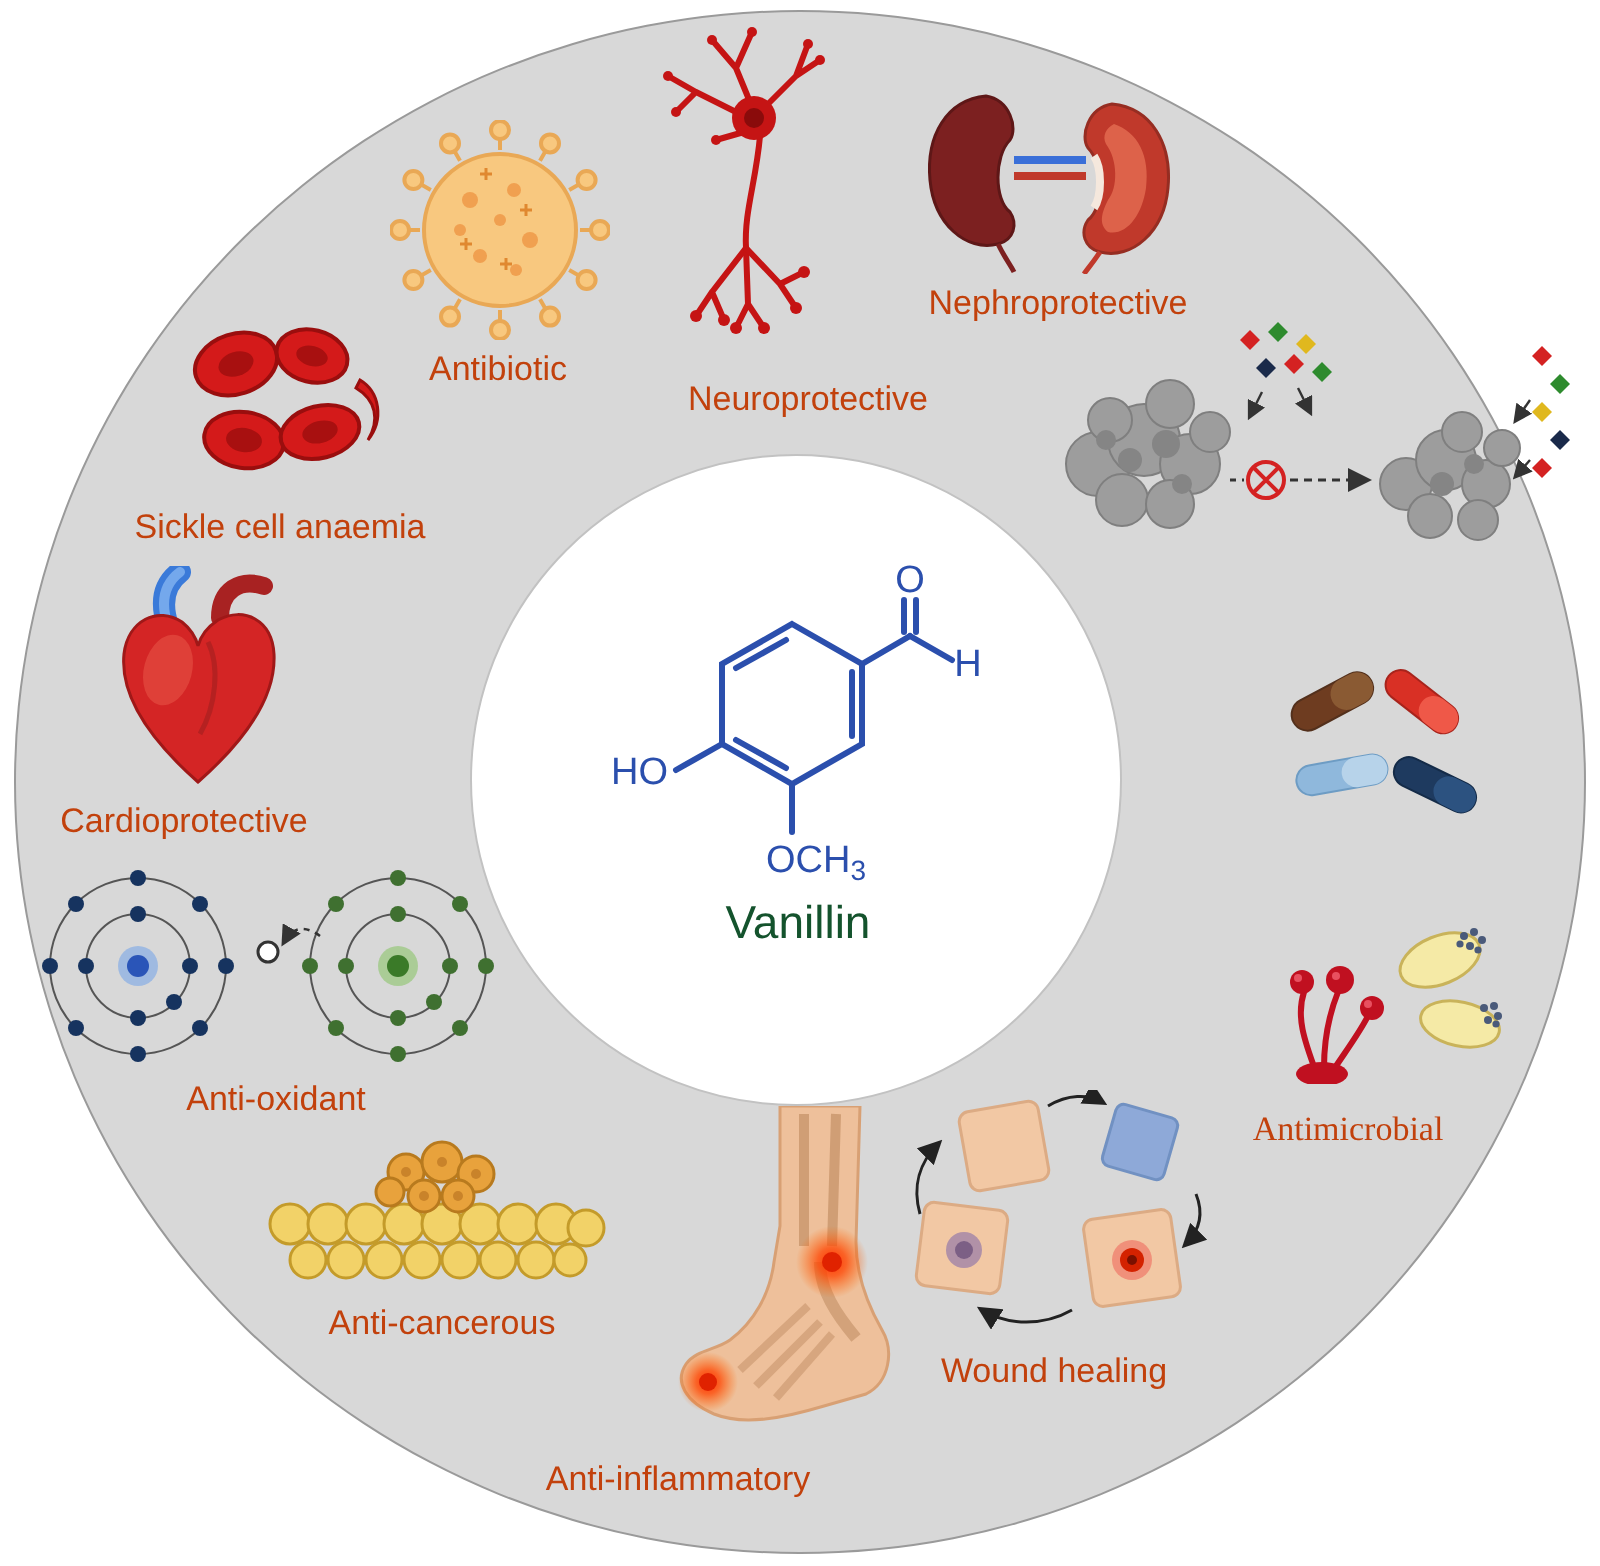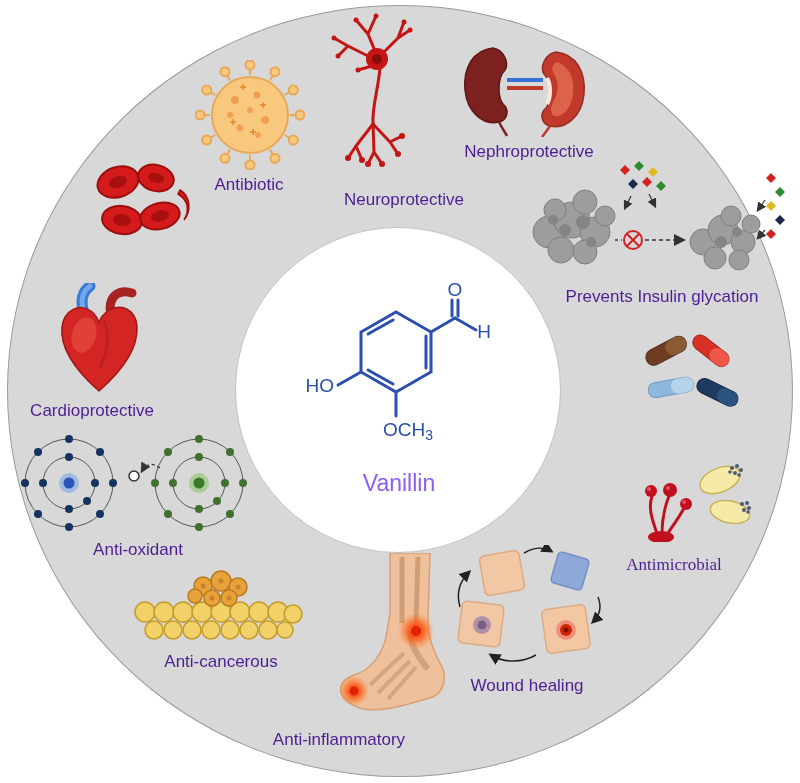--- a/index.html
+++ b/index.html
@@ -12,25 +12,25 @@
     border-radius:50%;background:#d8d8d8;border:1px solid #9a9a9a;box-sizing:border-box;
   }
   .inner-circle{
     position:absolute;left:235px;top:227px;width:326px;height:326px;
     border-radius:50%;background:#ffffff;border:1px solid #c2c2c2;box-sizing:border-box;
   }
   .icon{position:absolute;}
   .icon svg{width:100%;height:100%;display:block;}
   .item-label{
     position:absolute;transform:translateX(-50%);
-    font-size:17px;color:#4c1d95;white-space:pre;line-height:1.1;
+    font-size:17px;color:#c2410c;white-space:pre;line-height:1.1;
   }
   .molecule-name{
-    position:absolute;left:399px;top:470px;transform:translateX(-50%);
-    font-size:23px;color:#8b5cf6;
+    position:absolute;left:399px;top:448px;transform:translateX(-50%);
+    font-size:23px;color:#14532d;
   }
   .structure{position:absolute;left:280px;top:278px;width:235px;height:185px;}
 </style>
 </head>
 <body>
 
 <div class="canvas">
 
   <div class="outer-circle"></div>
 
@@ -203,21 +203,20 @@
         <path d="M0,-5 L5,0 L0,5 L-5,0 Z" transform="translate(246,18)" fill="#d42222"></path>
         <path d="M0,-5 L5,0 L0,5 L-5,0 Z" transform="translate(255,32)" fill="#2e8b2e"></path>
         <path d="M0,-5 L5,0 L0,5 L-5,0 Z" transform="translate(246,46)" fill="#e0b81e"></path>
         <path d="M0,-5 L5,0 L0,5 L-5,0 Z" transform="translate(255,60)" fill="#1a2a4a"></path>
         <path d="M0,-5 L5,0 L0,5 L-5,0 Z" transform="translate(246,74)" fill="#d42222"></path>
       </g>
       <path d="M240,40 L233,50" stroke="#333" stroke-width="1.2" marker-end="url(#ah-g)" fill="none"></path>
       <path d="M240,70 L233,78" stroke="#333" stroke-width="1.2" marker-end="url(#ah-g)" fill="none"></path>
     </svg>
   </div>
-  <div class="item-label" style="left:662px;top:288px;">Prevents Insulin glycation</div>
 
   <div class="icon" style="left:633px;top:330px;width:120px;height:80px;">
     <svg viewBox="0 0 120 80">
       <g transform="translate(10,24) rotate(-28)">
         <rect width="44" height="16" rx="8" fill="#6e3c20" stroke="#53301c"></rect>
         <rect x="22" width="22" height="16" rx="8" fill="#8a5a33"></rect>
       </g>
       <g transform="translate(66,2) rotate(38)">
         <rect width="42" height="15" rx="7.5" fill="#d93025" stroke="#a8241c"></rect>
         <rect x="21" width="21" height="15" rx="7.5" fill="#ef5848"></rect>
@@ -438,14 +437,15 @@
       </g>
       <g fill="#a81010">
         <ellipse cx="34" cy="30" rx="9" ry="6" transform="rotate(-18 34 30)"></ellipse>
         <ellipse cx="72" cy="26" rx="8" ry="5" transform="rotate(14 72 26)"></ellipse>
         <ellipse cx="38" cy="68" rx="9" ry="6" transform="rotate(8 38 68)"></ellipse>
         <ellipse cx="76" cy="64" rx="9" ry="5.5" transform="rotate(-14 76 64)"></ellipse>
       </g>
       <path d="M96,38 C106,44 108,58 100,68 C106,58 104,48 94,42 Z" fill="#d41a1a" stroke="#9a0e0e" stroke-width="1.5"></path>
     </svg>
   </div>
+  <div class="item-label" style="left:140px;top:255px;">Sickle cell anaemia</div>
 
 </div>
 
 </body></html>

